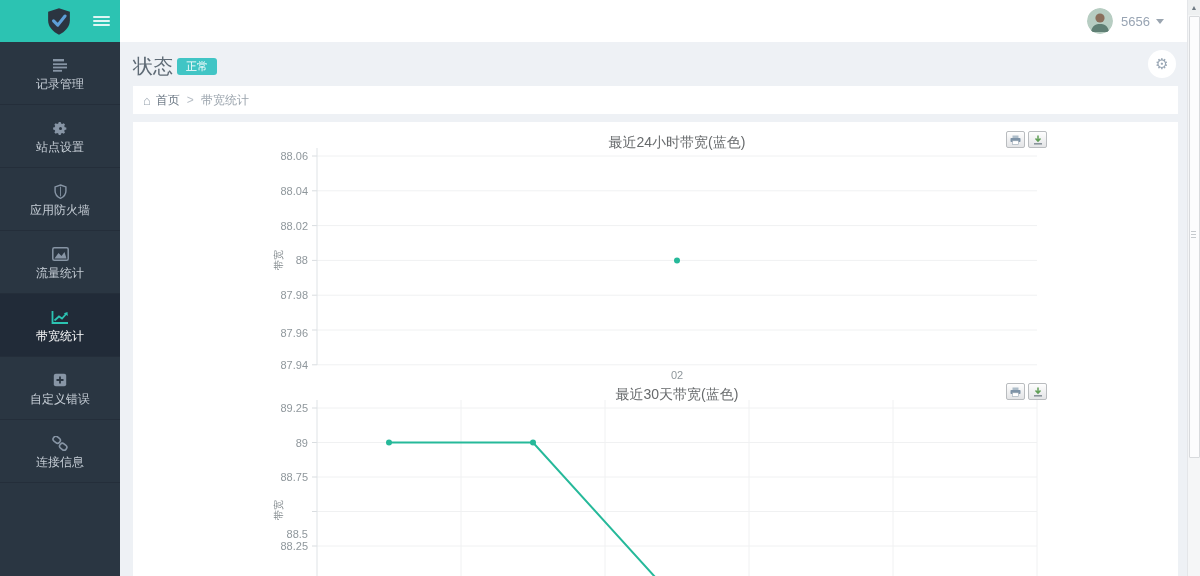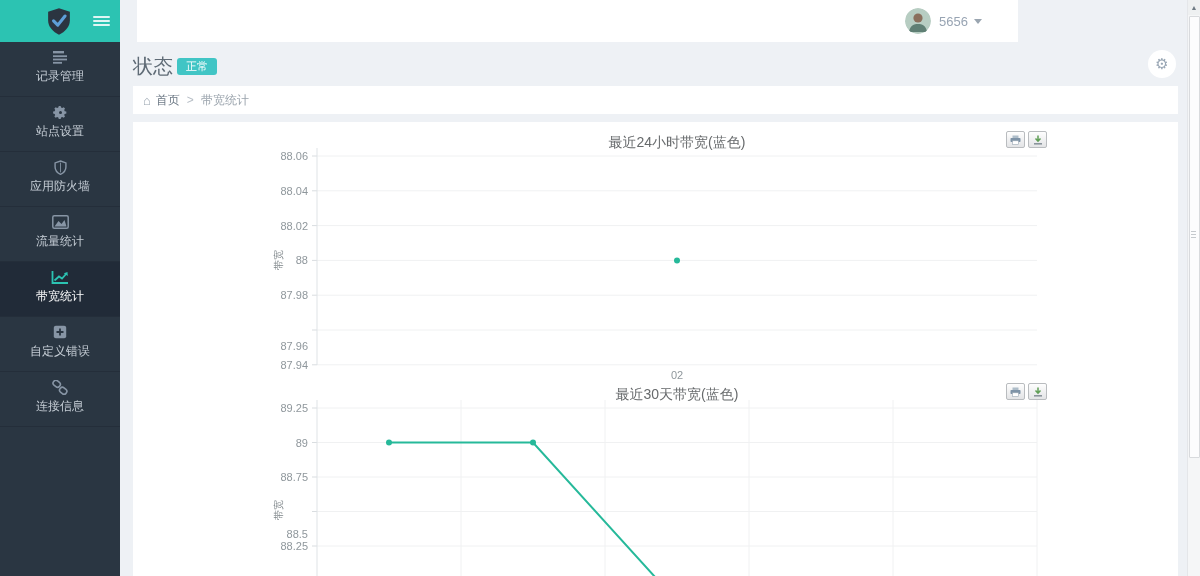--- a/index.html
+++ b/index.html
@@ -6,30 +6,30 @@
   .app{position:relative;width:1200px;height:576px;overflow:hidden;
        font-family:"Liberation Sans","DejaVu Sans",sans-serif;background:#eef1f5;}
 
   
   .sidebar{position:absolute;left:0;top:0;width:120px;height:576px;background:#2a3642;}
   .logo-bar{position:absolute;left:0;top:0;width:120px;height:42px;background:#2cc3b2;}
   .logo{position:absolute;left:44px;top:7px;}
   .hamburger{position:absolute;right:10px;top:14px;width:17px;cursor:pointer;}
   .hamburger span{display:block;height:2px;margin:2px 0;background:rgba(255,255,255,.85);border-radius:1px;}
   .nav{position:absolute;top:42px;left:0;width:120px;}
-  .nav-item{height:48px;padding-top:6px;display:flex;flex-direction:column;align-items:center;
+  .nav-item{height:48px;padding-top:14px;display:flex;flex-direction:column;align-items:center;
             justify-content:flex-start;border-bottom:1px solid #242e3a;cursor:pointer;}
   .nav-item .nico{height:18px;display:flex;align-items:center;justify-content:center;}
   .nav-item .nlabel{font-size:12px;color:#c6ced6;margin-top:2px;}
   .nav-item.active{background:#212b38;}
   .nav-item.active .nlabel{color:#fff;}
   .nico svg{display:block;}
 
   
-  .topbar{position:absolute;left:137px;top:0;width:881px;height:42px;background:#ffffff;}
+  .topbar{position:absolute;left:120px;top:0;width:1080px;height:42px;background:#ffffff;}
   .userbox{position:absolute;right:36px;top:8px;display:flex;align-items:center;cursor:pointer;}
   .avatar{width:26px;height:26px;border-radius:50%;overflow:hidden;}
   .username{margin-left:8px;font-size:13px;color:#98a4b3;}
   .caret{margin-left:6px;width:0;height:0;border-left:4px solid transparent;border-right:4px solid transparent;
          border-top:5px solid #9aa5b0;}
 
   
   .page-head{position:absolute;left:133px;top:53px;display:flex;align-items:center;}
   .page-title{font-size:20px;color:#5f6b76;}
   .status-badge{margin-left:4px;background:#41c5c5;color:#fff;font-size:11px;
@@ -255,21 +255,21 @@
           <path d="M1 8.8 H9" stroke="#8a949c" stroke-width="1.6"></path>
         </svg>
       </div>
     </div>
     <div class="ylab" style="left:136px;top:381px">带宽</div>
   <div class="ytick" style="top: 28px;">88.06</div>
       <div class="ytick" style="top: 62.8px;">88.04</div>
       <div class="ytick" style="top: 97.6px;">88.02</div>
       <div class="ytick" style="top: 132.4px;">88</div>
       <div class="ytick" style="top: 167.2px;">87.98</div>
-      <div class="ytick" style="top: 218px;">87.96</div>
+      <div class="ytick" style="top: 205px;">87.96</div>
       <div class="ytick" style="top: 236.8px;">87.94</div>
       <div class="xtick" style="left: 544px; top: 247px;">02</div>
       <div class="ytick" style="top: 280px;">89.25</div>
       <div class="ytick" style="top: 314.5px;">89</div>
       <div class="ytick" style="top: 349px;">88.75</div>
       <div class="ytick" style="top: 406px;">88.5</div>
       <div class="ytick" style="top: 418px;">88.25</div>
     </div>
 
   <div class="scrollbar">

